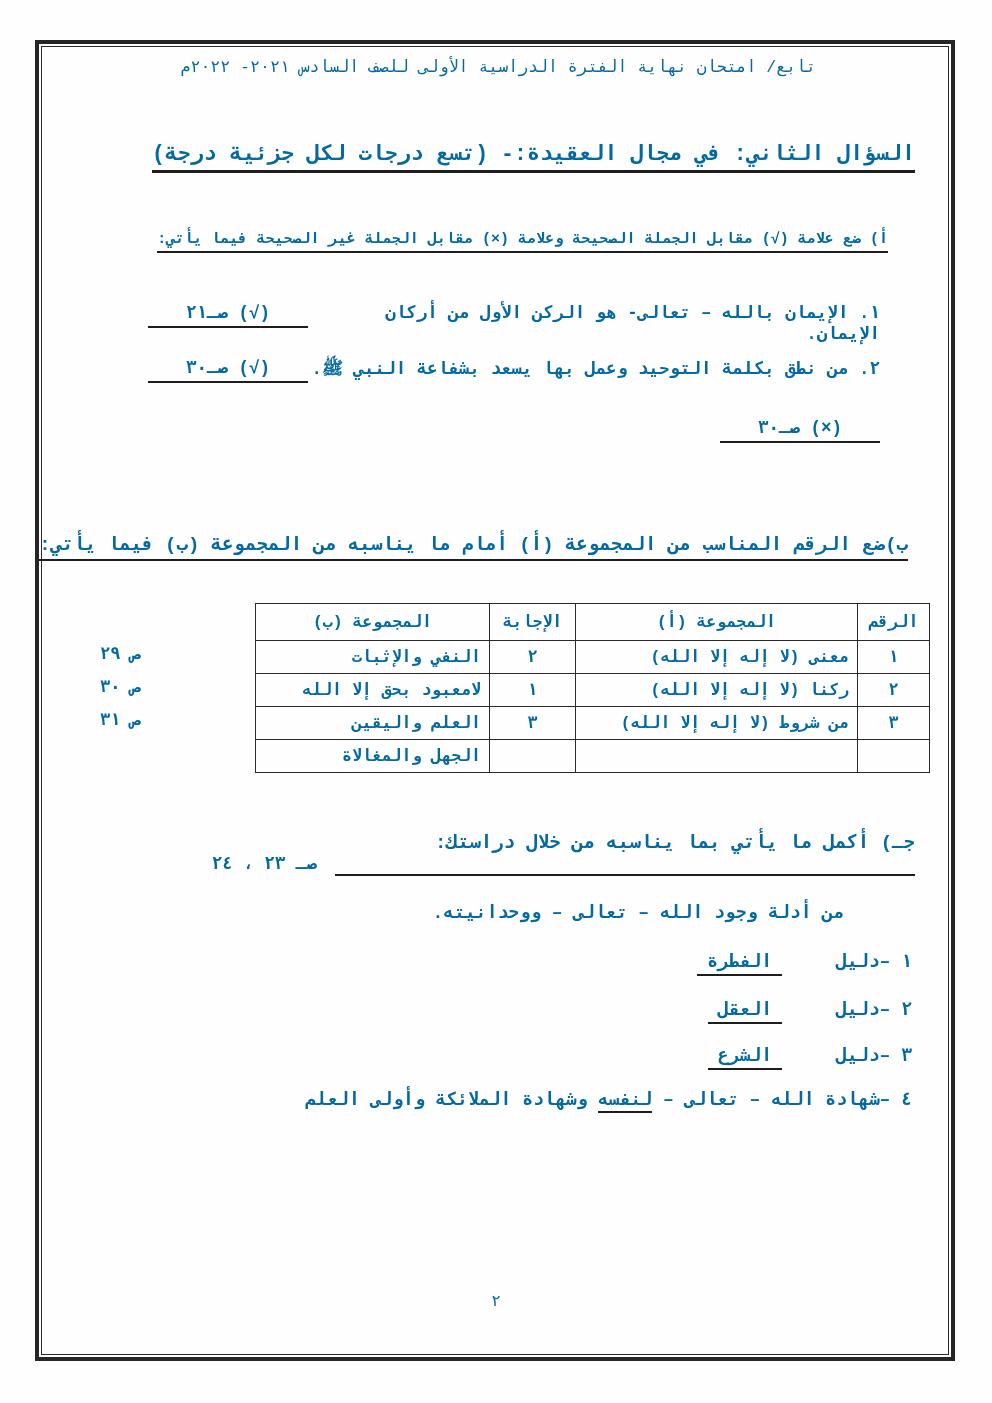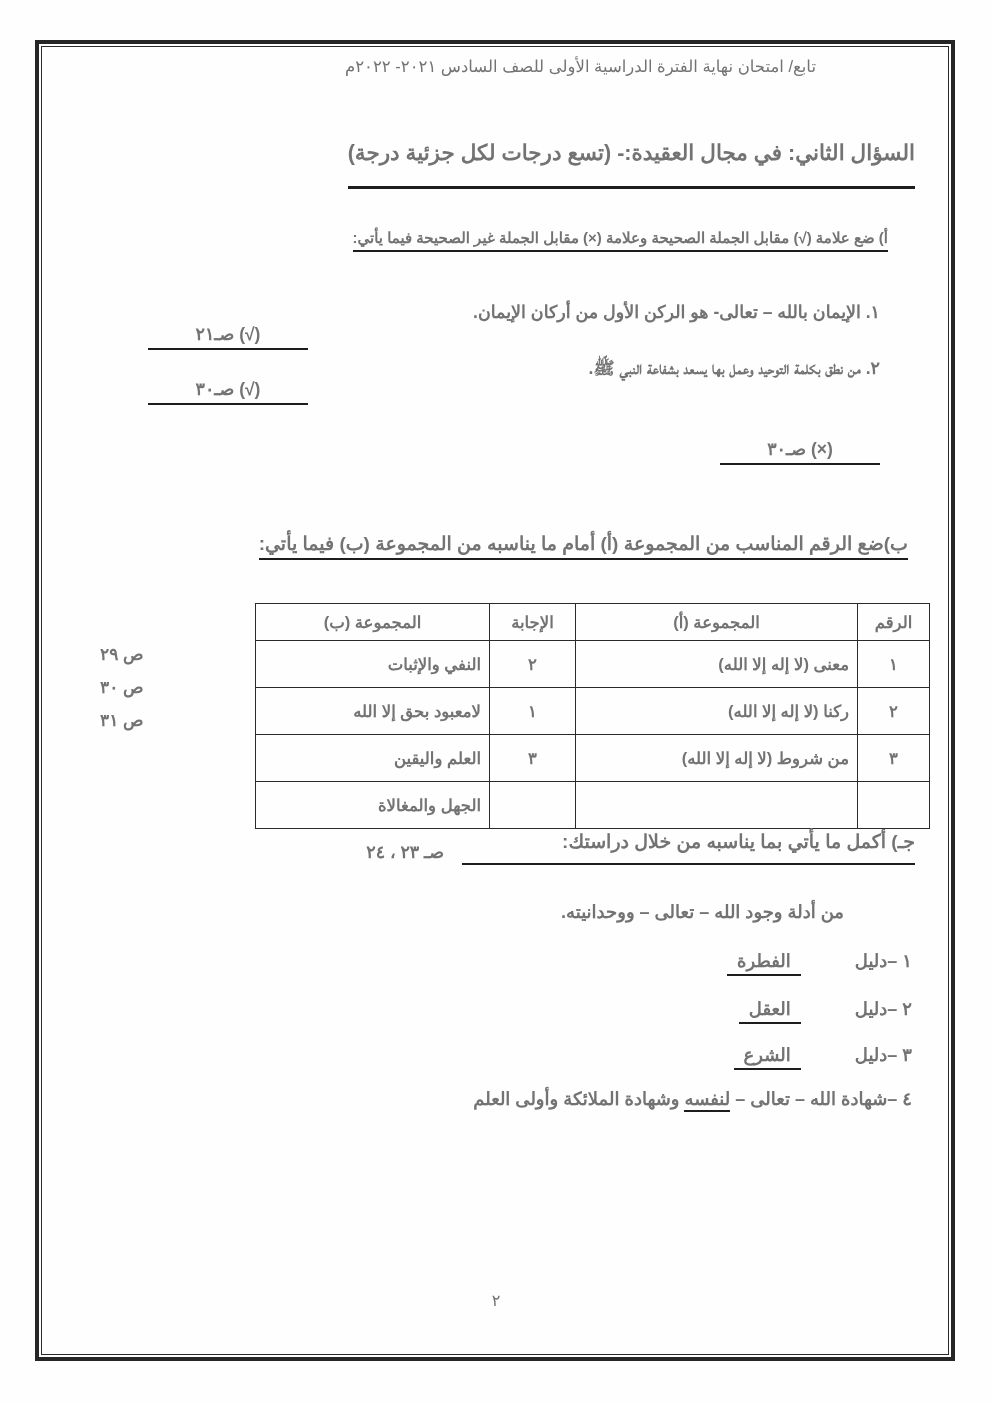--- a/index.html
+++ b/index.html
@@ -1,54 +1,54 @@
 <!DOCTYPE html>
 <html lang="ar" dir="rtl"><head>
 <meta charset="utf-8">
 <style>
   * { margin:0; padding:0; box-sizing:border-box; }
   html,body { background:#ffffff; }
   .page {
     position:relative; width:992px; height:1403px;
     background:#fefefe; overflow:hidden;
     direction:rtl;
-    font-family:Liberation Sans, sans-serif;
-    color:#737373;
+    font-family:Liberation Mono, monospace;
+    color:#0369a1;
   }
   .abs { position:absolute; }
   
   .frame { position:absolute; left:35px; top:40px; width:920px; height:1321px; border:4px solid #262626; }
   .frame-inner { position:absolute; inset:2px; border:1px solid #2a2a2a; }
 
   .header-line { top:57px; right:176px; font-size:16.5px; font-weight:normal; letter-spacing:0; }
   .title { top:140px; right:77px; font-size:21.5px; font-weight:bold;
-           border-bottom:3px solid #1d1d1d; padding-bottom:20px; }
+           border-bottom:3px solid #1d1d1d; padding-bottom:4px; }
 
   .sec-head { font-weight:bold; border-bottom:2.5px solid #1d1d1d; padding-bottom:3px; }
   .sec-a { top:229px; right:104px; font-size:15px; }
   .sec-b { top:532px; right:84px; font-size:19px; }
 
   .tf-row { position:absolute; right:112px; left:148px; display:flex;
             justify-content:space-between; align-items:flex-start;
             font-size:17.5px; font-weight:bold; }
   .tf-row .ans { flex-shrink:0; width:160px; text-align:center;
-                 border-bottom:2px solid #1d1d1d; padding-bottom:3px;margin-top:22px; }
+                 border-bottom:2px solid #1d1d1d; padding-bottom:3px; }
 
   .match-table { position:absolute; top:603px; right:62px; border-collapse:collapse;
                  font-size:16.5px; font-weight:bold; text-align:center; table-layout:fixed; }
-  .match-table th, .match-table td { border:1.6px solid #2a2a2a; padding:2px 8px; height:47px; }
+  .match-table th, .match-table td { border:1.6px solid #2a2a2a; padding:2px 8px; height:33px; }
   .match-table thead th { height:37px; }
   .match-table td:nth-child(2), .match-table td:nth-child(4) { text-align:right; }
 
   .table-refs { top:639px; left:100px; font-size:17px; font-weight:bold; text-align:left; }
   .table-refs div { height:33px; line-height:31px; }
 
   .sec-c-row { top:830px; right:77px; display:flex; align-items:flex-end;
                font-size:19px; font-weight:bold; }
-  .sec-c-head { border-bottom:2.5px solid #1d1d1d; padding-bottom:10px; }
+  .sec-c-head { border-bottom:2.5px solid #1d1d1d; padding-bottom:20px; }
   .blank-line { width:100px; border-bottom:2.5px solid #1d1d1d; height:28px; }
   .c-pageref { margin-right:18px; font-size:17.5px; padding-bottom:2px; }
 
   .c-intro { top:901px; right:148px; font-size:18px; font-weight:bold; }
 
   .c-item { position:absolute; right:80px; display:flex; align-items:flex-start;
             gap:54px; font-size:18px; font-weight:bold; }
   .c-ans { border-bottom:2px solid #1d1d1d; padding:0 10px 2px; }
 
   .c-item4 { top:1088px; right:80px; font-size:18px; font-weight:bold; }

